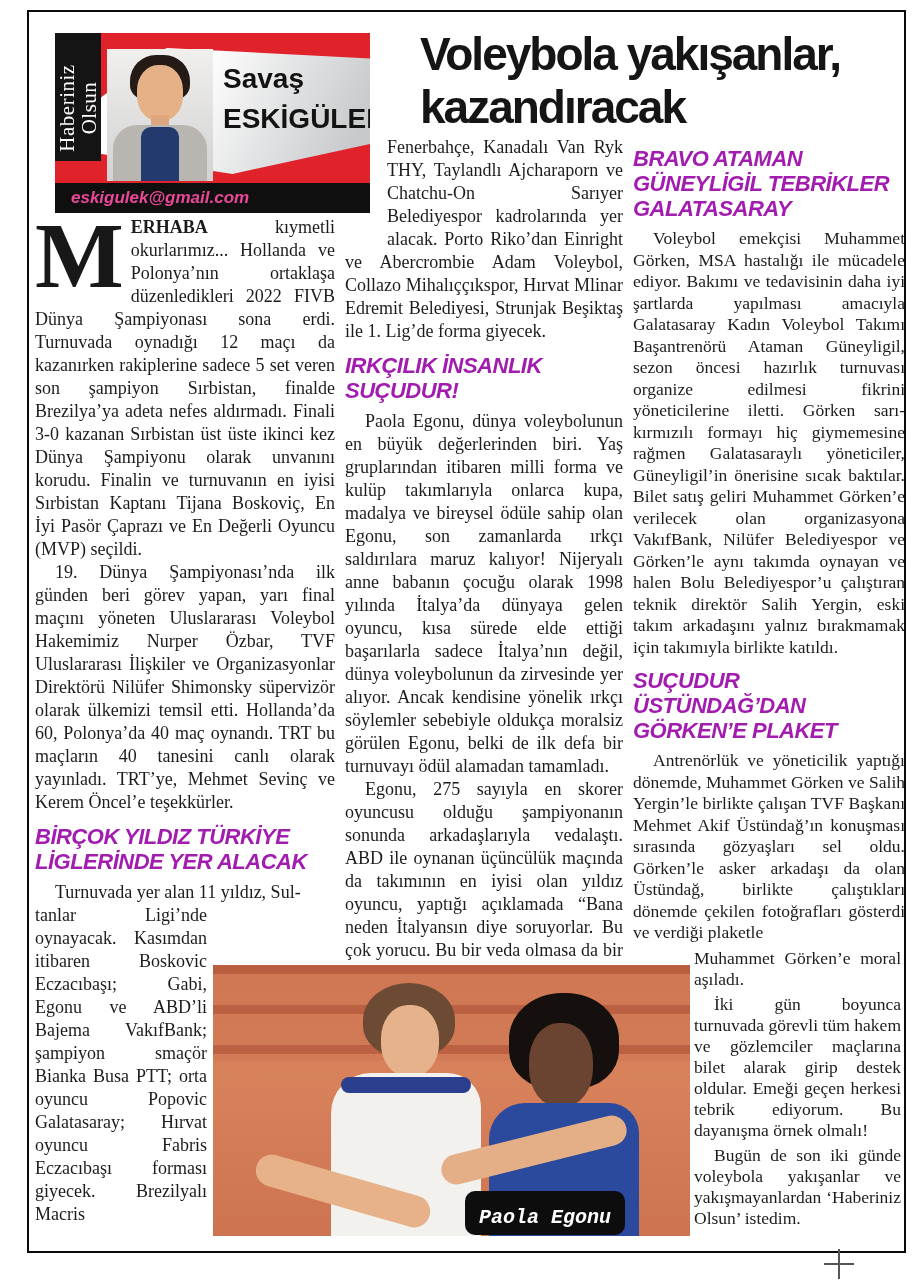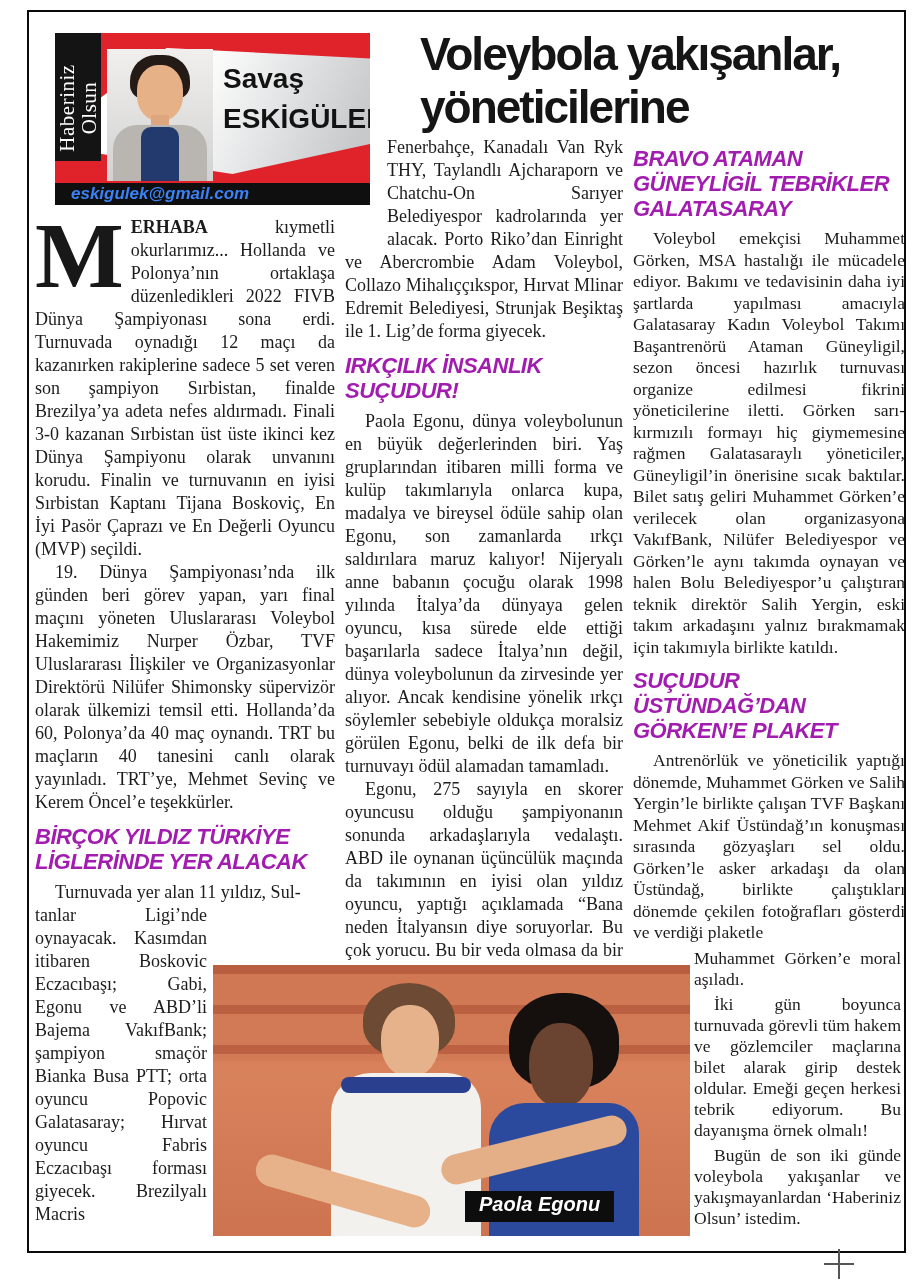--- a/index.html
+++ b/index.html
@@ -21,24 +21,24 @@
   .portrait { position:absolute; left:52px; top:16px; width:106px; height:132px;
               background:linear-gradient(#f0efed,#d2d2d2); overflow:hidden; }
   .po-hair { position:absolute; left:23px; top:6px; width:60px; height:44px; background:#241a16; border-radius:26px 26px 14px 14px; }
   .po-face { position:absolute; left:30px; top:16px; width:46px; height:56px; background:#e8b astre; background:#e7b188; border-radius:45%; }
   .po-neck { position:absolute; left:44px; top:66px; width:18px; height:14px; background:#dda67e; }
   .po-jacket { position:absolute; left:6px; top:76px; width:94px; height:56px; background:#b9b6b1; border-radius:24px 24px 0 0; }
   .po-shirt { position:absolute; left:34px; top:78px; width:38px; height:54px; background:#233a6e; border-radius:10px 10px 0 0; }
   .abox-name { position:absolute; left:168px; top:26px; width:140px; text-align:left;
                font-family:"Liberation Sans",sans-serif; font-weight:bold; color:#131313;
                font-size:28px; line-height:40px; }
-  .abox-email { position:absolute; left:0; top:150px; width:315px; height:22px; background:#0f0f0f;
+  .abox-email { position:absolute; left:0; top:150px; width:315px; height:30px; background:#0f0f0f;
                 display:flex; align-items:center; padding-left:16px; box-sizing:border-box;
                 font-family:"Liberation Sans",sans-serif; font-style:italic; font-weight:bold;
-                font-size:17px; color:#3b82f6; }
+                font-size:17px; color:#ec4899; }
 
   
   .headline { position:absolute; left:420px; top:28px; width:482px; margin:0; 
               font-family:"Liberation Sans",sans-serif; font-weight:bold; color:#151515;
               font-size:46px; line-height:53px; letter-spacing:-2px; }
   .headline span { display:block; }
 
   
   .col { position:absolute; text-align:justify; }
   .col p { margin:0; }
@@ -65,22 +65,22 @@
   .pl1-hair { position:absolute; left:150px; top:18px; width:92px; height:74px; background:#6d4a33; border-radius:50% 50% 42% 42%; }
   .pl1-face { position:absolute; left:168px; top:40px; width:58px; height:72px; background:#e6b28c; border-radius:46%; }
   .pl1-body { position:absolute; left:118px; top:108px; width:150px; height:170px; background:#f2f1ee; border-radius:40px 34px 0 0; }
   .pl1-strap { position:absolute; left:128px; top:112px; width:130px; height:16px; background:#2b3f8f; border-radius:8px; }
   .pl2-hair { position:absolute; left:296px; top:28px; width:110px; height:96px; background:#15100d; border-radius:48% 48% 40% 40%; }
   .pl2-face { position:absolute; left:316px; top:58px; width:64px; height:84px; background:#6b4431; border-radius:46%; }
   .pl2-body { position:absolute; left:276px; top:138px; width:150px; height:140px; background:#2b4a9e; border-radius:36px 30px 0 0; }
   .arm1 { position:absolute; left:226px; top:170px; width:190px; height:30px; background:#e4ae86; border-radius:16px; transform:rotate(-14deg); }
   .arm2 { position:absolute; left:40px; top:210px; width:180px; height:32px; background:#e7b28a; border-radius:16px; transform:rotate(16deg); }
   .caption { position:absolute; left:252px; top:226px; background:#0d0d0d; color:#fff;
-             font-family:Liberation Sans, sans-serif; font-style:italic; font-weight:bold;
-             font-size:20px; padding:2px 14px 6px 14px; }
+             font-family:Liberation Mono, monospace; font-style:italic; font-weight:bold;
+             font-size:20px; padding:15px 14px 6px 14px;border-radius:10px; }
 
   
   .cropmark { position:absolute; left:824px; top:1249px; width:30px; height:30px; }
   .cropmark::before { content:""; position:absolute; left:0; top:14px; width:30px; height:2px; background:#555; }
   .cropmark::after  { content:""; position:absolute; left:14px; top:0; width:2px; height:30px; background:#555; }
 </style>
 </head>
 <body>
 
 <div class="page">
@@ -107,21 +107,21 @@
         <div>ESKİGÜLEK</div>
       </div>
     </div>
     <div class="abox-email">
       <span>eskigulek@gmail.com</span>
     </div>
   </div>
 
   <h1 class="headline">
     <span>Voleybola yakışanlar,</span>
-    <span>yöneticilerine</span>
+    <span>kazandıracak</span>
   </h1>
 
   <div class="col col1">
     <p><span class="dropcap">M</span><span class="leadbold">ERHABA</span><span> kıymetli okurlarımız... Hollanda ve Polonya’nın ortaklaşa düzenledikleri 2022 FIVB Dünya Şampiyonası sona erdi. Turnuvada oynadığı 12 maçı da kazanırken rakiplerine sadece 5 set veren son şampiyon Sırbistan, finalde Brezilya’ya adeta nefes aldırmadı. Finali 3-0 kazanan Sırbistan üst üste ikinci kez Dünya Şampiyonu olarak unvanını korudu. Finalin ve turnuvanın en iyisi Sırbistan Kaptanı Tijana Boskoviç, En İyi Pasör Çaprazı ve En Değerli Oyuncu (MVP) seçildi.</span></p>
     <p class="indent">19. Dünya Şampiyonası’nda ilk günden beri görev yapan, yarı final maçını yöneten Uluslararası Voleybol Hakemimiz Nurper Özbar, TVF Uluslararası İlişkiler ve Organizasyonlar Direktörü Nilüfer Shimonsky süpervizör olarak ülkemizi temsil etti. Hollanda’da 60, Polonya’da 40 maç oynandı. TRT bu maçların 40 tanesini canlı olarak yayınladı. TRT’ye, Mehmet Sevinç ve Kerem Öncel’e teşekkürler.</p>
     <h2 class="subhead">BİRÇOK YILDIZ TÜRKİYE LİGLERİNDE YER ALACAK</h2>
     <p class="indent">Turnuvada yer alan 11 yıldız, Sul-</p>
     <p class="narrow1">tanlar Ligi’nde oynayacak. Kasımdan itibaren Boskovic Eczacıbaşı; Gabi, Egonu ve ABD’li Bajema VakıfBank; şampiyon smaçör Bianka Busa PTT; orta oyuncu Popovic Galatasaray; Hırvat oyuncu Fabris Eczacıbaşı forması giyecek. Brezilyalı Macris</p>
   </div>
 

